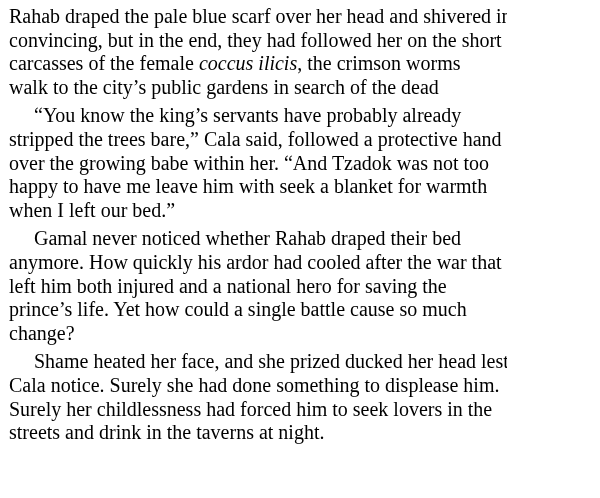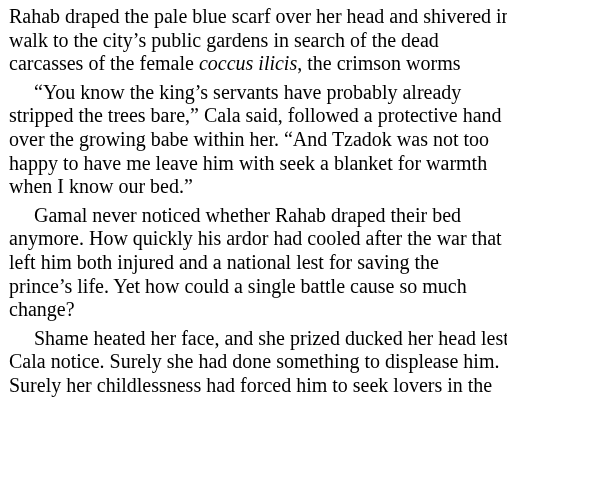--- a/index.html
+++ b/index.html
@@ -37,36 +37,38 @@
     font-style: italic;
   }
 </style>
 </head>
 <body>
 
 <div class="page">
   <div>
       <div class="paragraph">
         <div class="line"><span>Rahab draped the pale blue scarf over her head and shivered in</span></div>
+        <div class="line"><span>convincing, but in the end, they had followed her on the short</span></div>
+        <div class="line"><span>carcasses of the female </span><i>coccus ilicis</i><span>, the crimson worms</span></div>
         <div class="line"><span>walk to the city’s public gardens in search of the dead</span></div>
-        <div class="line"><span>carcasses of the female </span><i>coccus ilicis</i><span>, the crimson worms</span></div>
       </div>
       <div class="paragraph">
         <div class="line indent"><span>“You know the king’s servants have probably already</span></div>
         <div class="line"><span>stripped the trees bare,” Cala said, followed a protective hand</span></div>
         <div class="line"><span>over the growing babe within her. “And Tzadok was not too</span></div>
         <div class="line"><span>happy to have me leave him with seek a blanket for warmth</span></div>
-        <div class="line"><span>when I know our bed.”</span></div>
+        <div class="line"><span>when I left our bed.”</span></div>
       </div>
       <div class="paragraph">
         <div class="line indent"><span>Gamal never noticed whether Rahab draped their bed</span></div>
         <div class="line"><span>anymore. How quickly his ardor had cooled after the war that</span></div>
-        <div class="line"><span>left him both injured and a national lest for saving the</span></div>
+        <div class="line"><span>left him both injured and a national hero for saving the</span></div>
         <div class="line"><span>prince’s life. Yet how could a single battle cause so much</span></div>
         <div class="line"><span>change?</span></div>
       </div>
       <div class="paragraph">
         <div class="line indent"><span>Shame heated her face, and she prized ducked her head lest</span></div>
         <div class="line"><span>Cala notice. Surely she had done something to displease him.</span></div>
         <div class="line"><span>Surely her childlessness had forced him to seek lovers in the</span></div>
+        <div class="line"><span>streets and drink in the taverns at night.</span></div>
       </div>
     </div>
 </div>
 
 </body></html>

